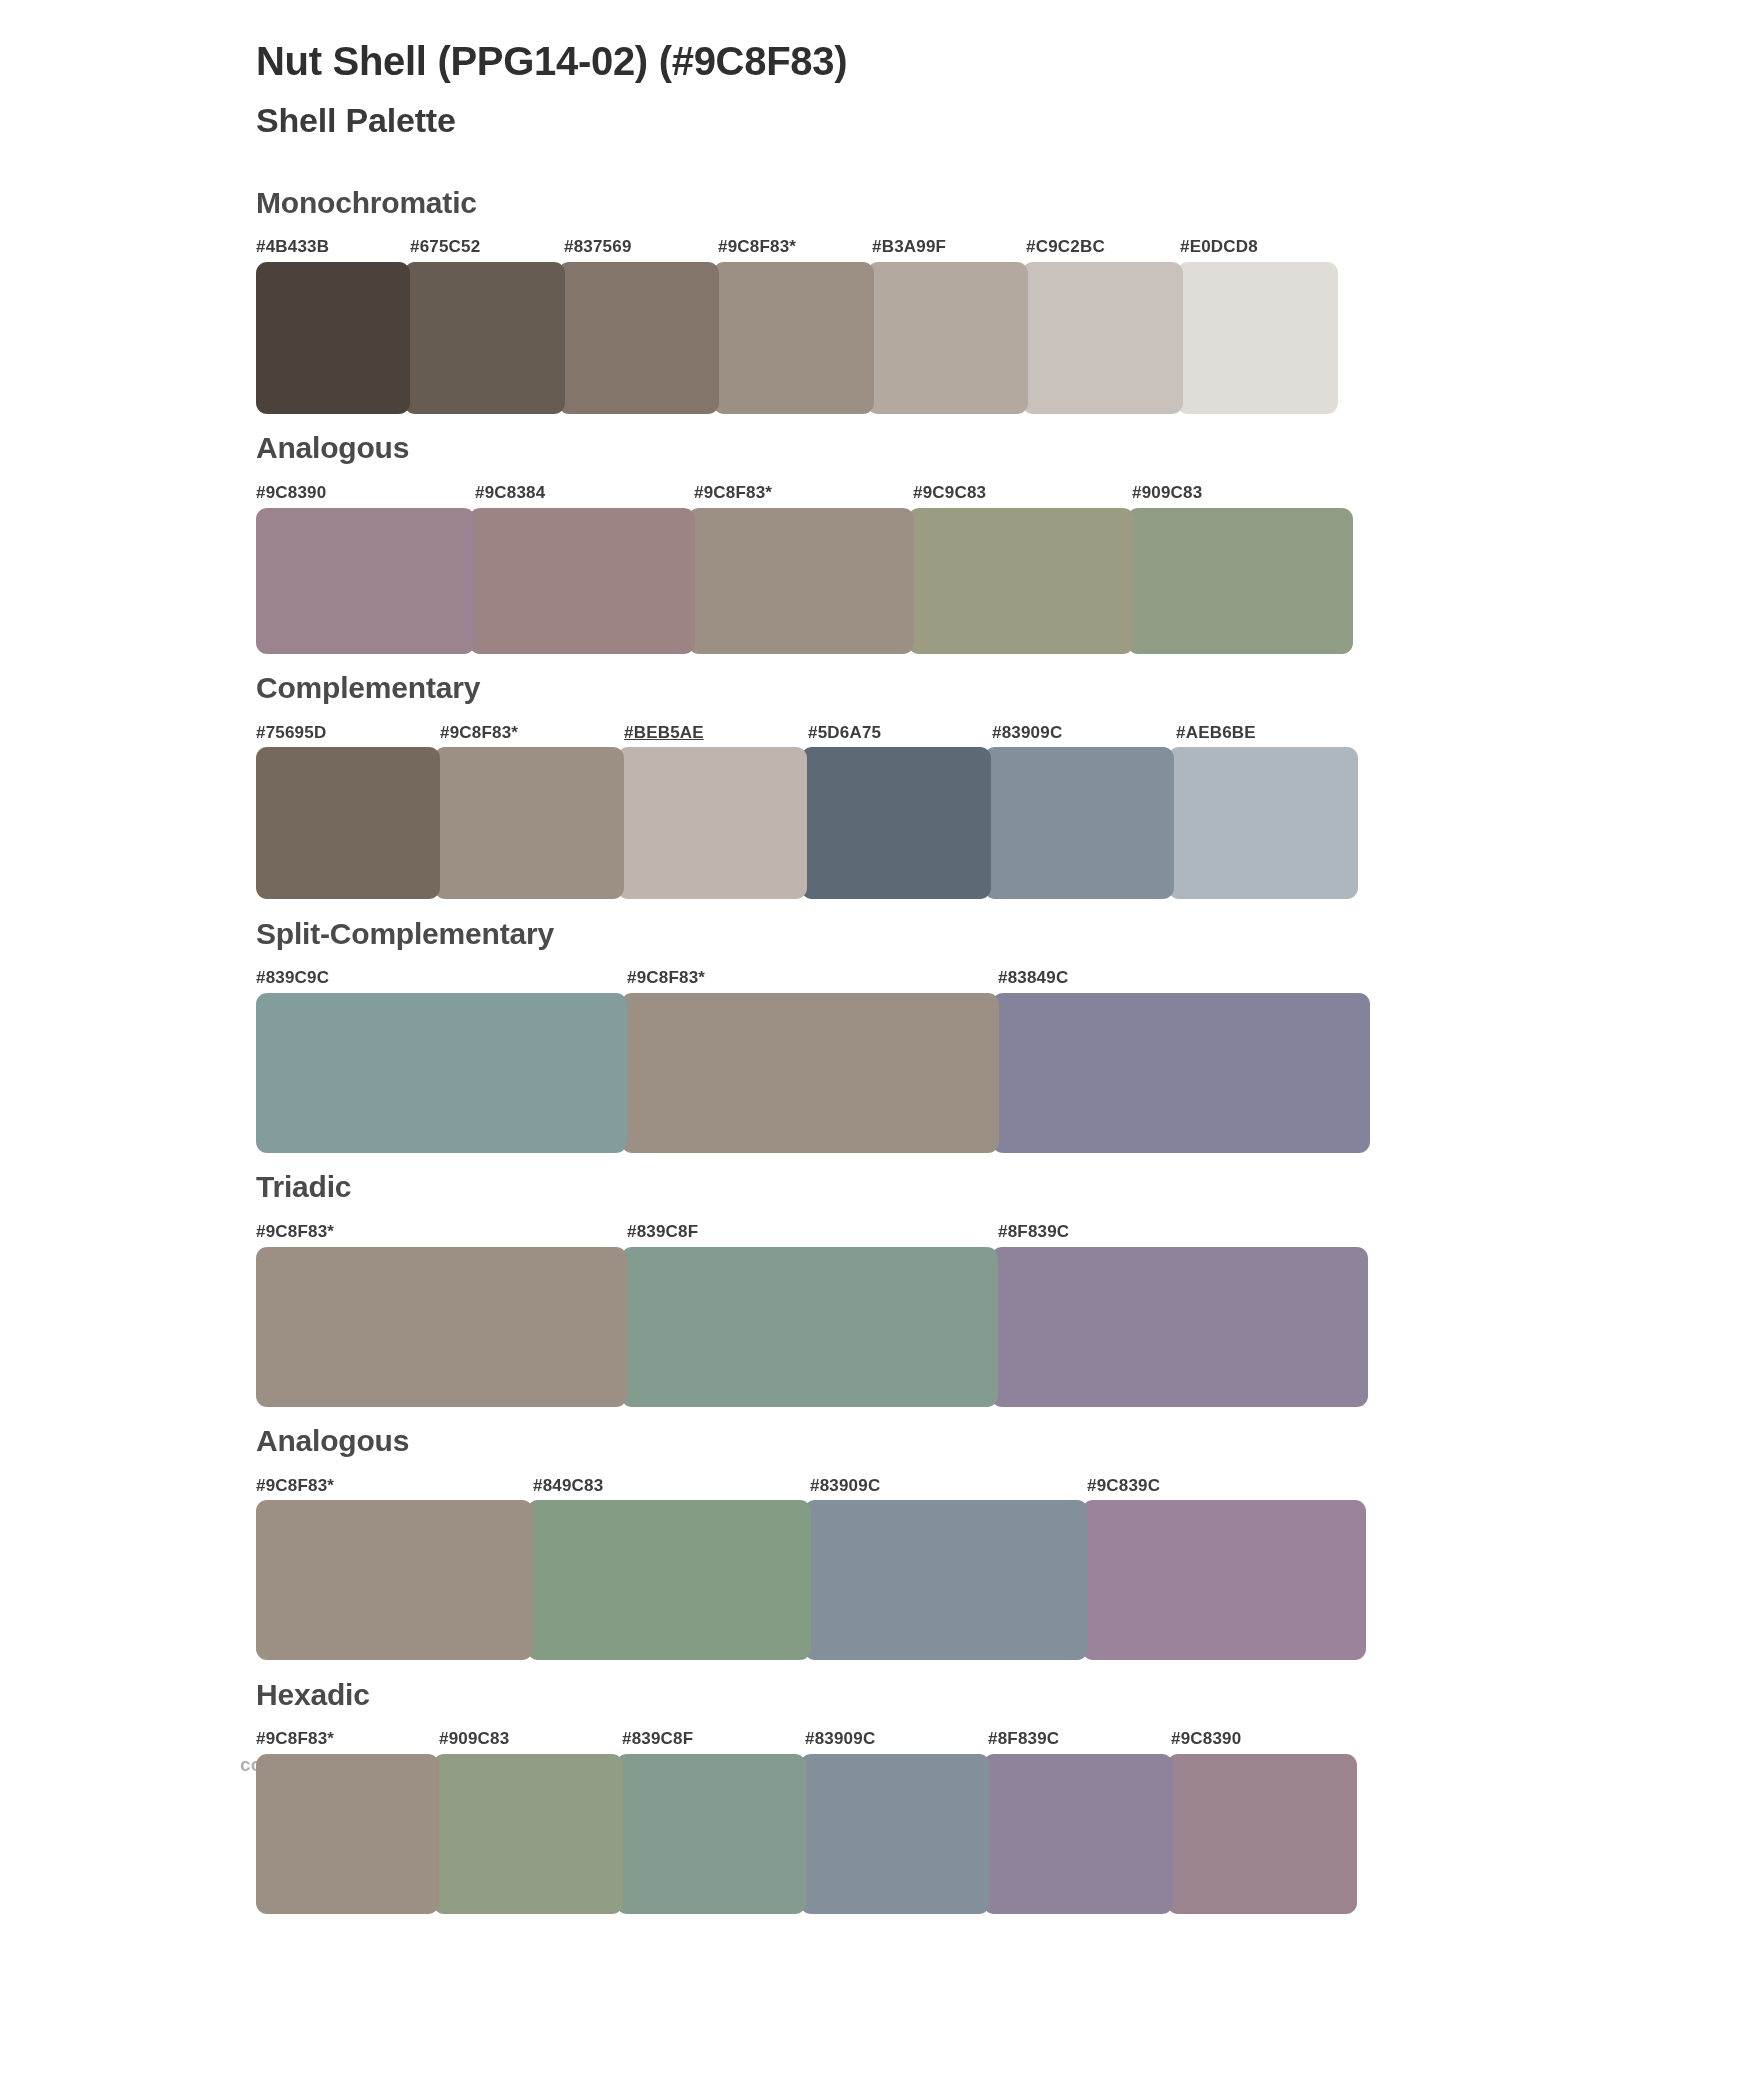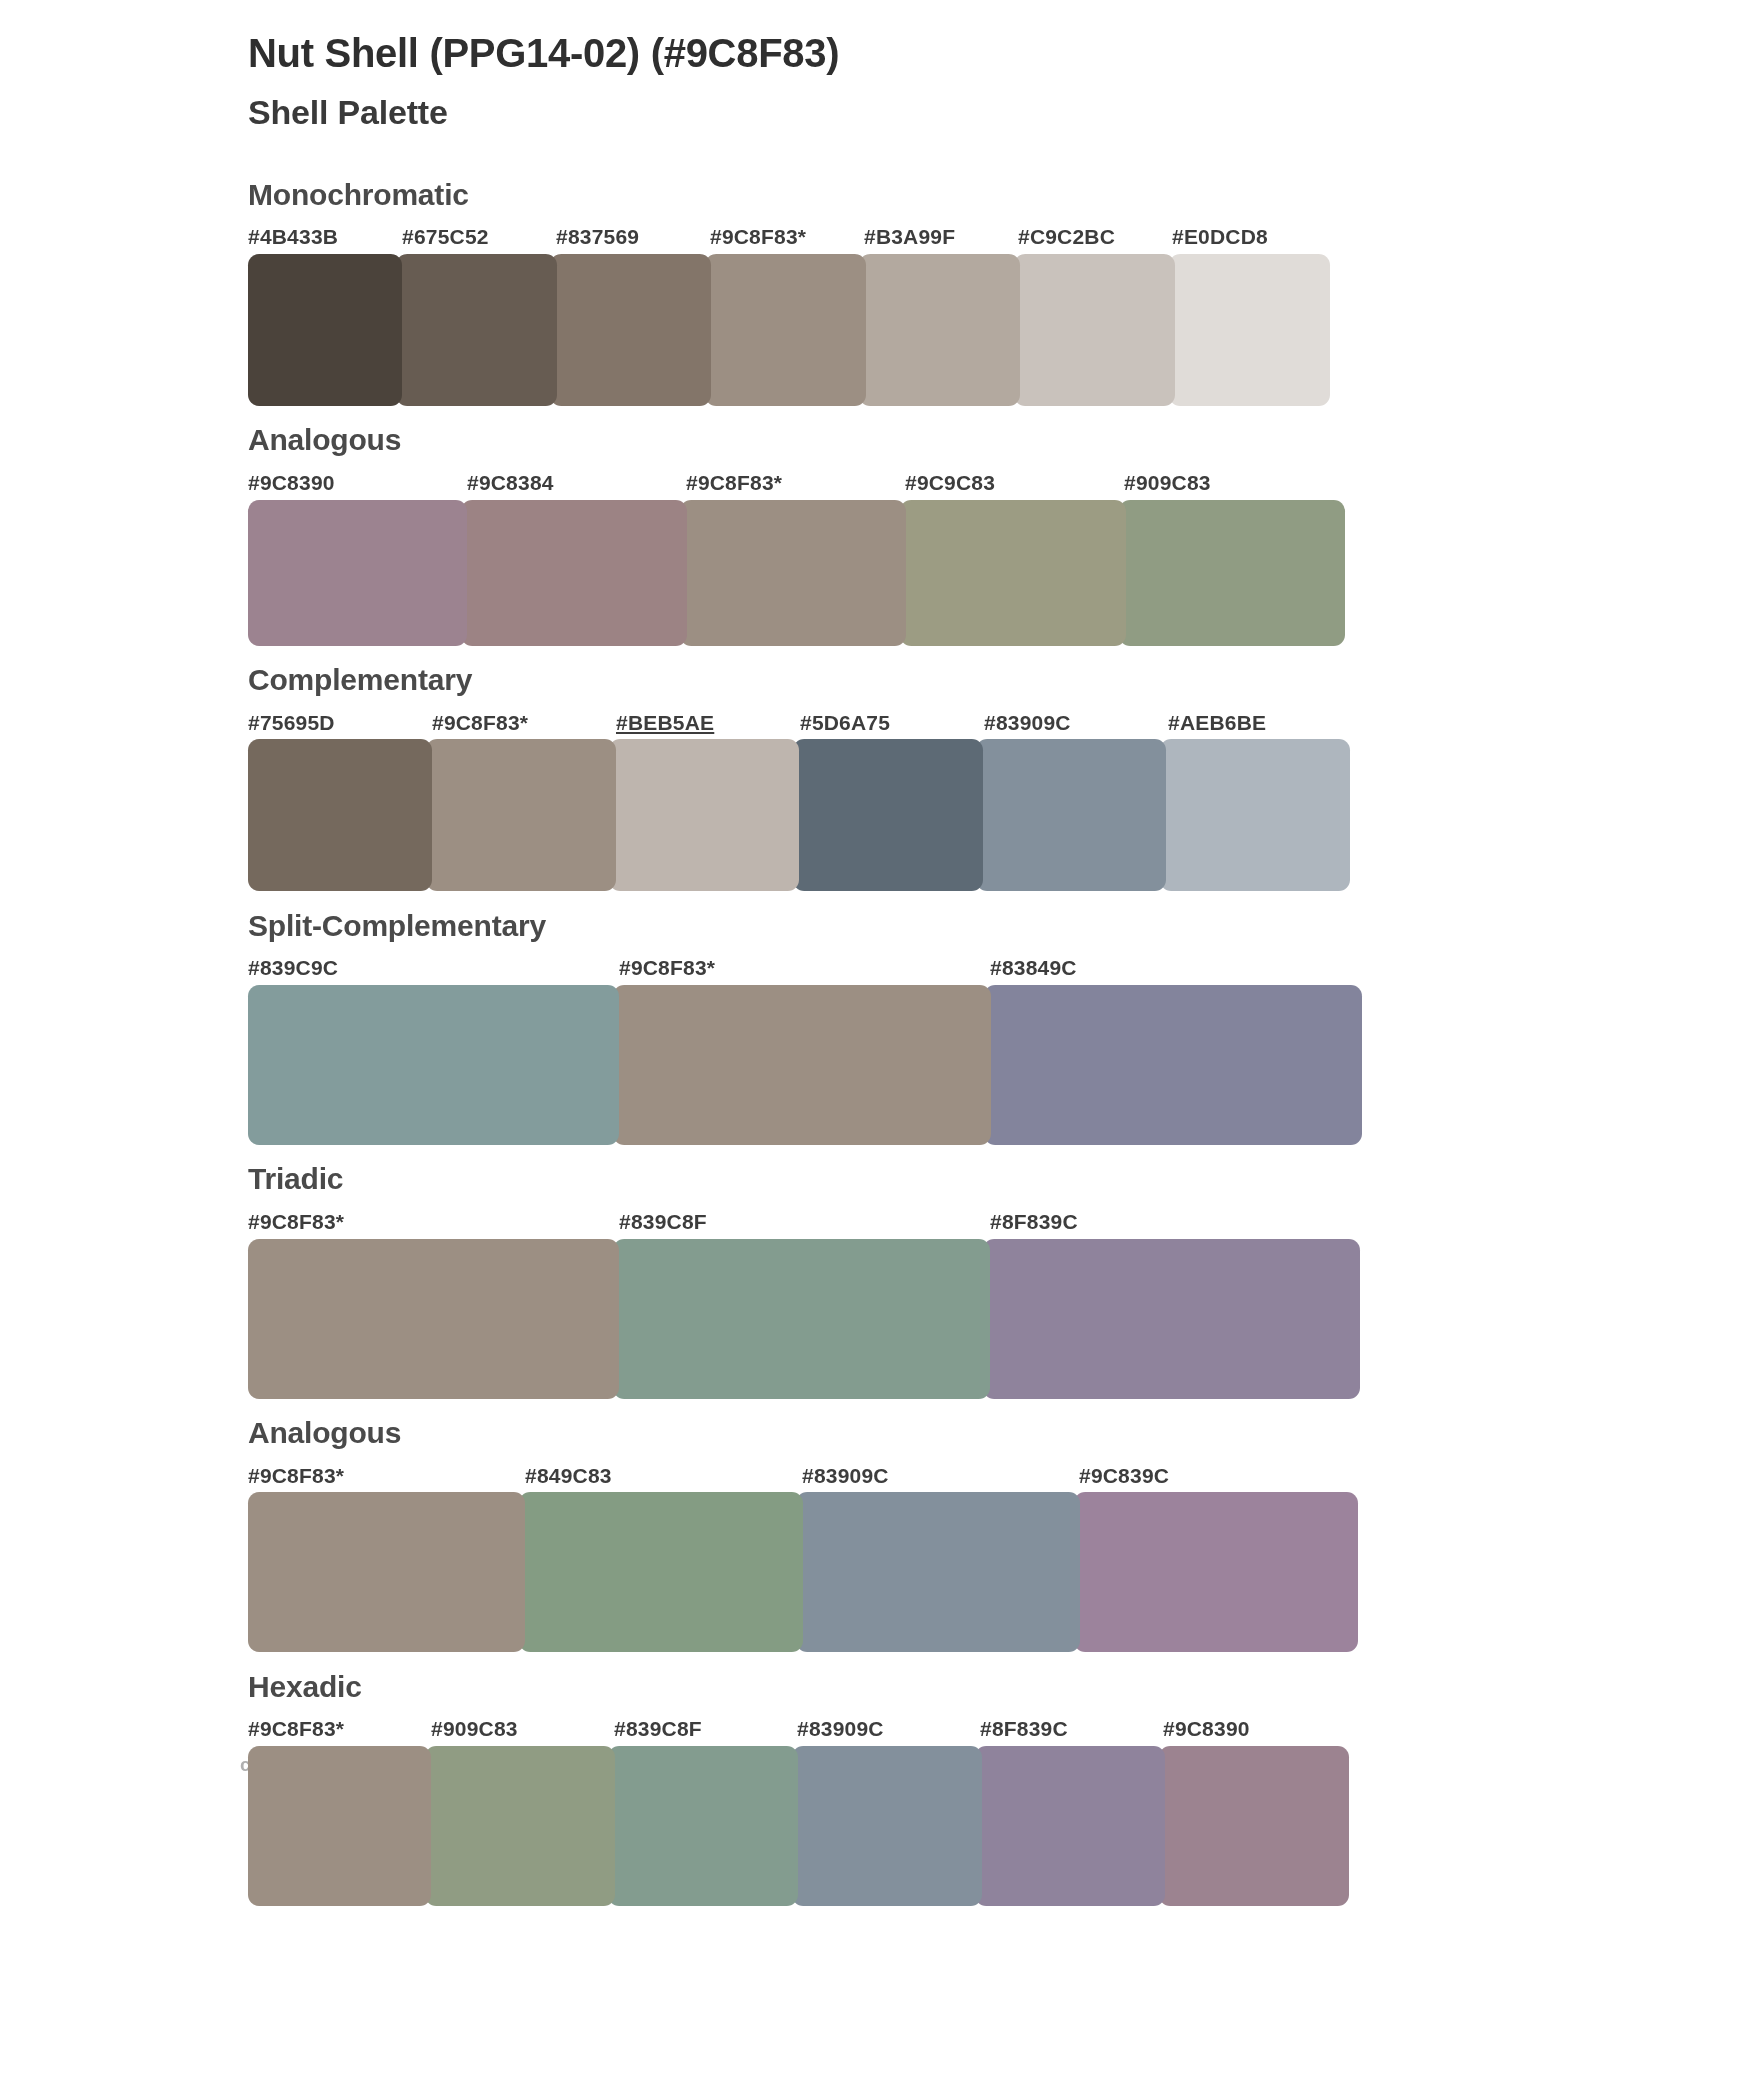--- a/index.html
+++ b/index.html
@@ -12,21 +12,21 @@
     height: 2077px;
     font-family: "Liberation Sans", sans-serif;
     -webkit-font-smoothing: antialiased;
     overflow: hidden;
   }
   .page {
     position: relative;
     width: 1757px;
     height: 1806px;
     box-sizing: border-box;
-    padding: 8px;
+    padding: 16px;
   }
   .header {
     padding: 22.4px 0 0 240px;
   }
   .page-title {
     font-size: 40px;
     font-weight: bold;
     color: #2f2f2f;
     letter-spacing: -0.3px;
     margin: 0;
@@ -55,21 +55,21 @@
     letter-spacing: -0.2px;
     margin: 0 0 11.2px 0;
     line-height: 1.15;
   }
   .labels-row {
     display: flex;
     align-items: flex-end;
     height: 24px;
   }
   .swatch-label {
-    font-size: 21px;
+    font-size: 17px;
     font-weight: bold;
     color: #3d3d3d;
     letter-spacing: 0.2px;
     white-space: nowrap;
     box-sizing: border-box;
     line-height: 1;
   }
   .swatches-row {
     display: flex;
     margin-top: 6.4px;

